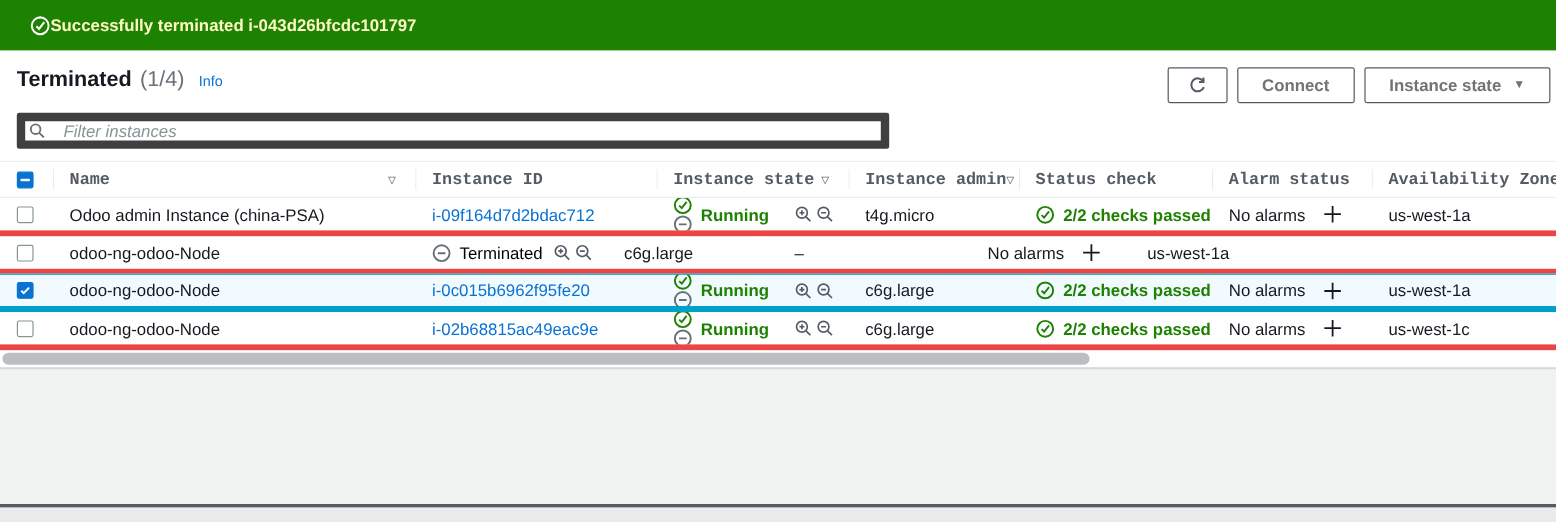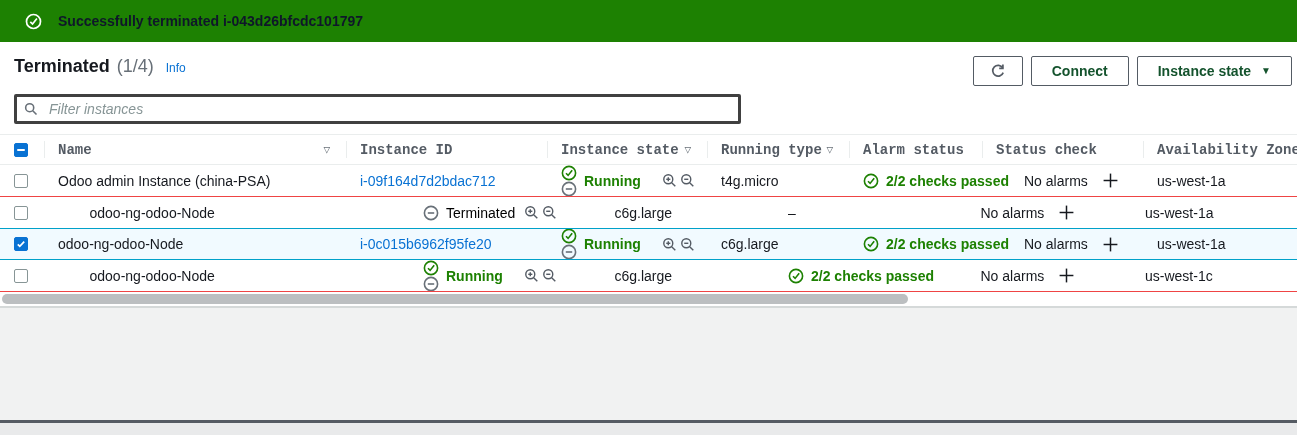--- a/index.html
+++ b/index.html
@@ -5,67 +5,67 @@
   * { box-sizing: border-box; }
   html,body { margin:0; padding:0; }
   body {
     width:1297px; height:435px; overflow:hidden;
     font-family:"Liberation Sans", sans-serif;
     font-size:14px; color:#16191f; background:#ffffff;
   }
 
   
   .banner {
-    height:42px; background:#1d8102; color:#0f172a;
-    display:flex; align-items:center; padding-left:25px; gap:16px;
+    height:42px; background:#1d8102; color:#fef9c3;
+    display:flex; align-items:center; padding-left:25px; 
     font-weight:700;
   }
   .banner svg { width:17px; height:17px; display:block; }
 
   
   .toolbar { display:flex; align-items:flex-start; padding:14px 14px 0 14px; height:44px; }
   .title-row { display:flex; align-items:baseline; }
   .page-title { font-size:18px; font-weight:700; margin:0; }
   .count { font-size:18px; color:#687078; font-weight:400; margin-left:7px; }
   .info-link { font-size:12px; font-weight:400; color:#0972d3; text-decoration:none; margin-left:12px; cursor:pointer; }
   .buttons { margin-left:auto; display:flex; gap:8px; margin-right:-9px; }
   .btn {
     height:30px; border:1px solid #545b64; border-radius:2px; background:#fff;
-    color:#14532d; font-weight:700; font-size:14px; font-family:inherit;
+    color:#737373; font-weight:700; font-size:14px; font-family:inherit;
     padding:0 20px; display:flex; align-items:center; gap:10px; cursor:pointer; white-space:nowrap;
   }
   .btn-icon { width:50px; padding:0; justify-content:center; }
   .btn-icon svg { width:16px; height:16px; display:block; }
   .caret { font-size:10px; line-height:1; }
 
   
   .filter-row { padding:8px 14px 0 14px; height:38px; position:relative; }
   .search-wrap { position:relative; width:727px; }
   .search-wrap svg { position:absolute; left:10px; top:8px; width:14px; height:14px; }
   .search-input {
-    width:727px; height:30px; border:3px solid #404040; border-radius:2px;
+    width:727px; height:30px; border:7px solid #404040; border-radius:2px;
     padding:0 8px 0 32px; font-size:14px; font-family:inherit; color:#16191f; outline:none;
   }
   .search-input::placeholder { color:#879596; font-style:italic; }
 
   
   .table { margin-top:10px; border-top:1px solid #eaeded; }
   .thead { display:flex; height:30px; border-bottom:1px solid #eaeded;font-family:Liberation Mono, monospace; }
   .th, .td {
     padding-left:14px; white-space:nowrap; overflow:hidden;
     display:flex; align-items:center; height:100%; flex:none;
   }
   .th { font-weight:700; color:#545b64; position:relative; }
   .th.sep::before { content:""; position:absolute; left:0; top:6px; bottom:6px; width:1px; background:#eaeded; }
   .sort { margin-left:auto; padding-right:16px; font-size:11px; color:#687078; }
 
   .c0{width:44px;} .c1{width:302px;} .c2{width:201px;} .c3{width:160px;}
   .c4{width:142px;} .c5{width:161px;} .c6{width:133px;} .c7{width:166px;}
 
-  .tr { display:flex; height:32px; border-bottom:1px solid #ef4444; background:#fff;justify-content:space-between; }
+  .tr { display:flex; height:32px; border-bottom:5px solid #ef4444; background:#fff; }
   .tr.selected {
     background:#f1faff; border-top:1px solid #00a1c9; border-bottom-color:#00a1c9; margin-top:-1px;
   }
 
   .cb {
     width:14px; height:14px; border:1px solid #879596; border-radius:2px; background:#fff;
     display:inline-flex; align-items:center; justify-content:center; cursor:pointer; flex:none;
   }
   .cb.on { background:#0972d3; border-color:#0972d3; }
   .cb .dash { width:8px; height:2px; background:#fff; border-radius:1px; }
@@ -158,28 +158,28 @@
       <span class="sort">▽</span>
     </div>
     <div class="th c2 sep">
       <span>Instance ID</span>
     </div>
     <div class="th c3 sep">
       <span>Instance state</span>
       <span class="sort">▽</span>
     </div>
     <div class="th c4 sep">
-      <span>Running type</span>
+      <span>Instance admin</span>
       <span class="sort">▽</span>
+    </div>
+    <div class="th c5 sep">
+      <span>Status check</span>
     </div>
     <div class="th c6 sep">
       <span>Alarm status</span>
-    </div>
-    <div class="th c5 sep">
-      <span>Status check</span>
     </div>
     <div class="th c7 sep">
       <span>Availability Zone</span>
       <span class="sort">▽</span>
     </div>
   </div>
   <div>
       <div class="tr state-running">
     <div class="td c0">
       <span class="cb">
@@ -354,20 +354,23 @@
     </div>
     <div class="td c7">us-west-1a</div>
   </div>
       <div class="tr state-running">
     <div class="td c0">
       <span class="cb">
         
       </span>
     </div>
     <div class="td c1">odoo-ng-odoo-Node</div>
+    <div class="td c2">
+      <a class="link">i-02b68815ac49eac9e</a>
+    </div>
     <div class="td c3">
       <span class="sicon">
         <svg class="state-check-icon" viewBox="0 0 16 16" fill="none" stroke="#1d8102" stroke-width="1.6">
           <circle cx="8" cy="8" r="6.6"></circle>
               <path d="M5 8.3l2.1 2.1L11.2 5.2"></path>
         </svg>
         <svg class="state-minus-icon" viewBox="0 0 16 16" fill="none" stroke="#687078" stroke-width="1.6">
           <circle cx="8" cy="8" r="6.6"></circle>
               <line x1="4.8" y1="8" x2="11.2" y2="8"></line>
         </svg>

